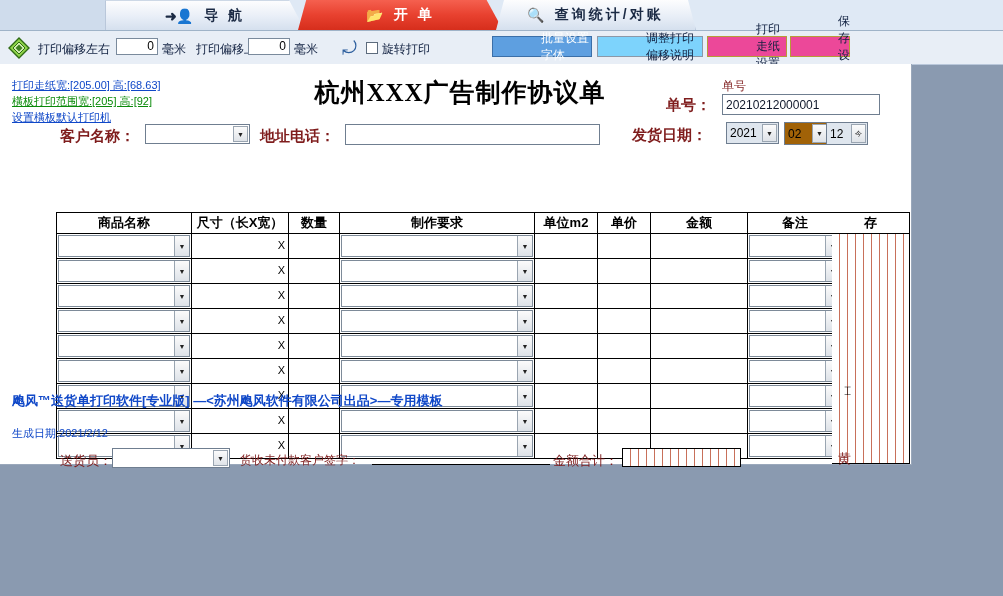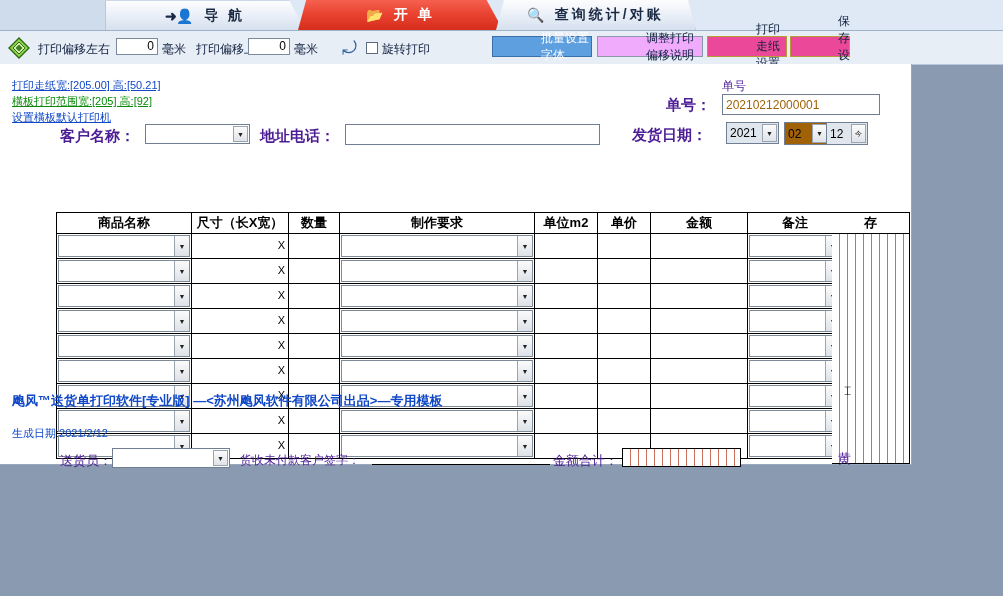--- a/index.html
+++ b/index.html
@@ -99,21 +99,21 @@
     top: 5px;
     height: 21px;
     font-size: 12px;
     border: 1px solid #5b6b80;
     box-sizing: border-box;
     display: flex; align-items: center; justify-content: center;
     cursor: default;
     padding-left: 48px;
   }
   .btn-blue { background: #5e9fe0; color: #fff; border-color: #3b6fa8; }
-  .btn-white { background: #f0abfc; color: #102040; border-color: #8b98a8; }
+  .btn-white { background: #7dd3fc; color: #102040; border-color: #8b98a8; }
   .btn-yellow { background: #ec4899; color: #102040; border-color: #b79b38; }
   .rotate-arrow {
     position: absolute; left: 342px; top: 7px;
     font-size: 18px; color: #2e5f9e;
   }
   .chk {
     position: absolute;
     left: 366px; top: 11px;
     width: 12px; height: 12px;
     border: 1px solid #5c6b7d;
@@ -145,31 +145,31 @@
     left: 250px; top: 12px;
     width: 420px;
     text-align: center;
     font-size: 25px;
     font-weight: bold;
     color: #000;
     letter-spacing: 1px;
     font-family: "Liberation Serif", serif;
   }
 
-  .lbl { position: absolute; font-size: 13px; color: #4c1d95; }
+  .lbl { position: absolute; font-size: 13px; color: #7f1d1d; }
   .lbl-b { font-weight: bold; }
 
   .txtbox {
     position: absolute;
     background: #fff;
     border: 1px solid #6f7e90;
     box-sizing: border-box;
     font-size: 12px;
     padding: 1px 3px;
-    color: #a16207;
+    color: #0f172a;
     font-family: "Liberation Sans", sans-serif;
     white-space: nowrap;
     overflow: hidden;
   }
   .combo {
     position: absolute;
     background: #fff;
     border: 1px solid #6f7e90;
     box-sizing: border-box;
     font-size: 12px;
@@ -350,24 +350,25 @@
     <span class="tb-label" style="left:382px;">旋转打印</span>
 
     <div class="tb-btn btn-blue" style="left:492px; width:100px;">批量设置字体</div>
     <div class="tb-btn btn-white" style="left:597px; width:106px;">调整打印偏移说明</div>
     <div class="tb-btn btn-yellow" style="left:707px; width:80px;">打印走纸设置</div>
     <div class="tb-btn btn-yellow" style="left:790px; width:60px;">保存设置</div>
   </div>
 
   <div class="page">
 
-    <a class="blue-link" style="left:12px; top:14px;">打印走纸宽:[205.00] 高:[50.21]</a>
+    <a class="blue-link" style="left:12px; top:14px;">打印走纸宽:[205.00] 高:[68.63]</a>
     <a class="blue-link green-txt" style="left:12px; top:30px;">橫板打印范围宽:[205] 高:[92]</a>
     <a class="blue-link" style="left:12px; top:46px;text-align:right;">设置橫板默认打印机</a>
 
+    <div class="doc-title">杭州XXX广告制作协议单</div>
 
     <span class="lbl" style="left:722px; top:14px; font-size:12px;">单号</span>
     <span class="lbl lbl-b" style="left:666px; top:32px; font-size:15px;">单号：</span>
     <div class="txtbox" style="left:722px; top:30px; width:158px; height:21px; line-height:19px;">20210212000001</div>
 
     <span class="lbl lbl-b" style="left:60px; top:63px; font-size:15px;">客户名称：</span>
     <div class="combo" style="left:145px; top:60px; width:105px; height:20px;">
       <span></span>
       <span class="arrow">▼</span>
     </div>

